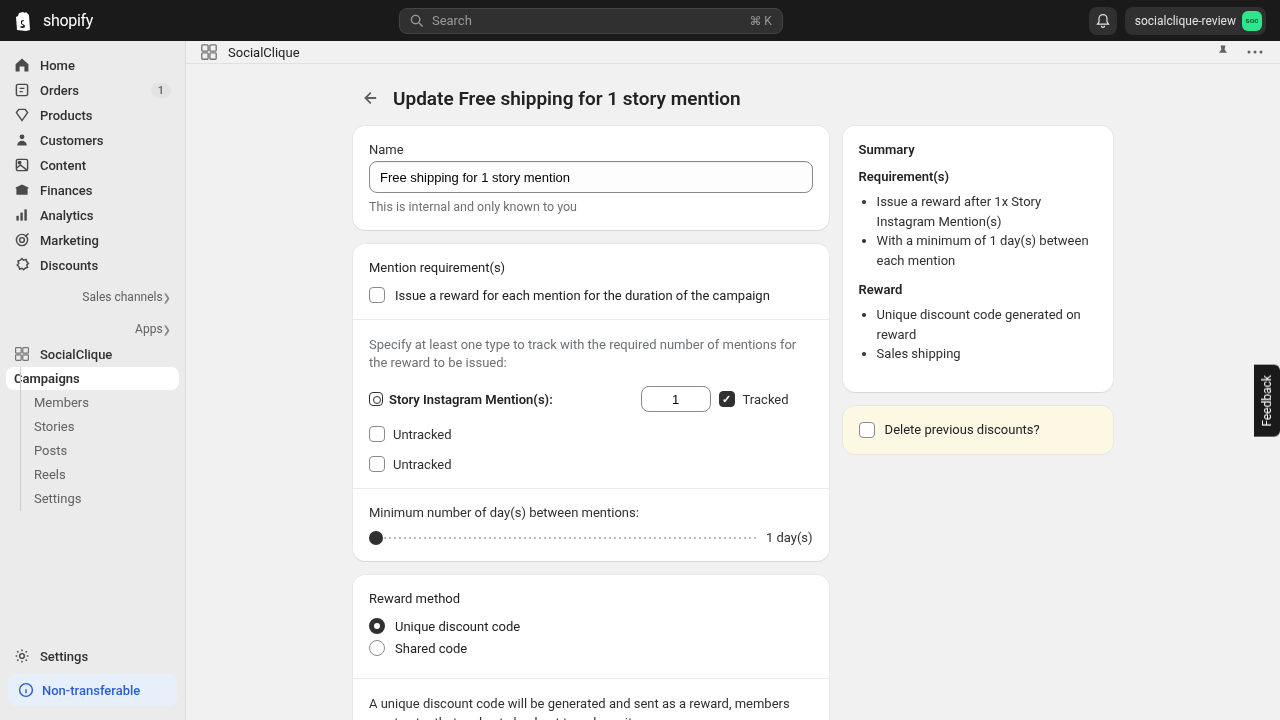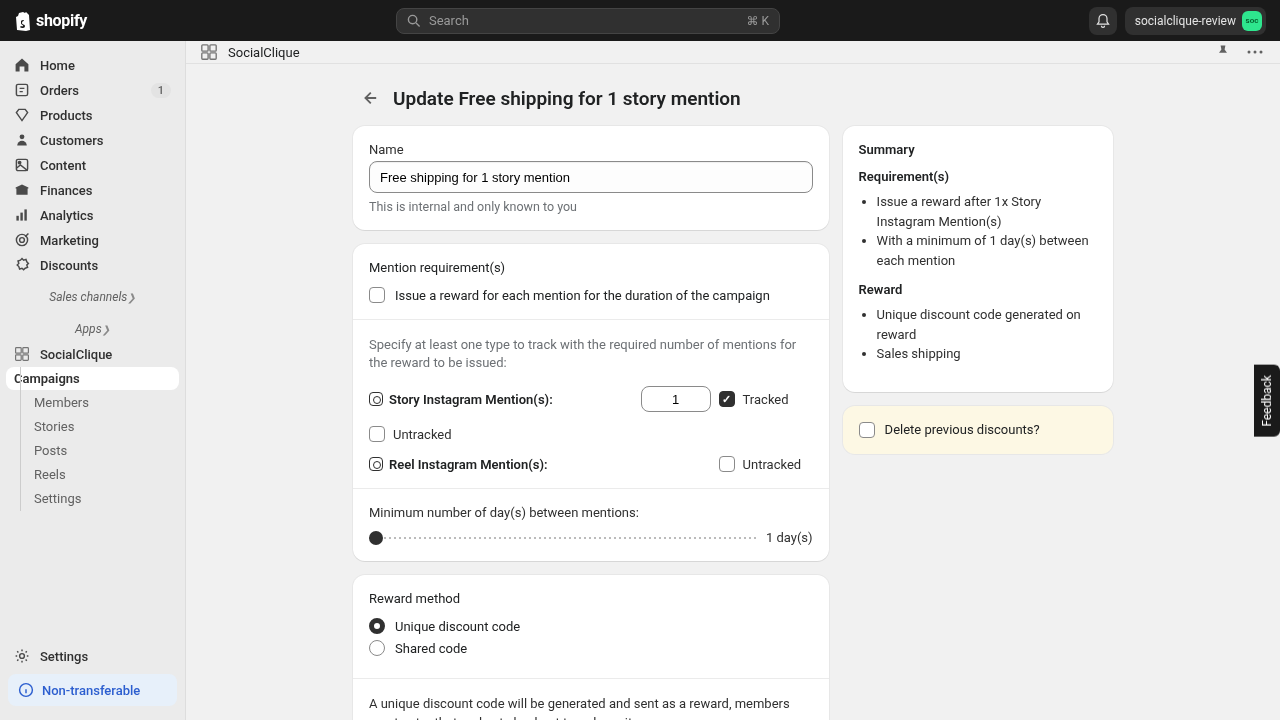--- a/index.html
+++ b/index.html
@@ -1,35 +1,35 @@
 <!DOCTYPE html>
 <html><head>
 <meta charset="utf-8">
 <style>
 * { box-sizing: border-box; margin: 0; padding: 0; }
 body { font-family: -apple-system, BlinkMacSystemFont, "Segoe UI", Roboto, sans-serif; font-size: 13px; color: #202223; background: #f1f1f1; width: 1280px; height: 720px; overflow: hidden; }
 .topbar { height: 41px; background: #1a1a1a; display: flex; align-items: center; padding: 0 14px; justify-content: space-between; }
 .topbar-left { display: flex; align-items: center; }
 .logo { display: flex; align-items: center; gap: 4px; }
 .logo-icon { width: 18px; height: 20px; }
-.logo-text { color: #fff; font-weight: 700; font-size: 16px; letter-spacing: -0.3px; }
+.logo-text { color: #fff; font-weight: 400; font-size: 16px; letter-spacing: -0.3px; margin-left: 7px; }
 .search-wrap { flex: 0 0 auto; }
 .search-box { width: 384px; height: 26px; background: #303030; border: 1px solid #444; border-radius: 8px; display: flex; align-items: center; padding: 0 10px; gap: 8px; color: #999; }
 .search-kbd { margin-left: auto; color: #999; font-size: 12px; }
 .topbar-right { display: flex; align-items: center; gap: 8px; }
 .notif-btn { width: 28px; height: 28px; background: #303030; border-radius: 8px; display: flex; align-items: center; justify-content: center; }
 .store-chip { height: 28px; background: #303030; border-radius: 8px; display: flex; align-items: center; padding: 0 4px 0 10px; gap: 6px; color: #e3e3e3; font-size: 12px; }
 .store-avatar { width: 20px; height: 20px; background: #2ee68e; border-radius: 6px; display: flex; align-items: center; justify-content: center; font-size: 8px; color: #005c2b; font-weight: 600; }
 
 .layout { display: flex; height: calc(720px - 41px); }
 .sidebar { width: 186px; background: #ebebeb; border-right: 1px solid #ddd; padding: 12px 6px; display: flex; flex-direction: column; }
 .nav-item { display: flex; align-items: center; gap: 10px; padding: 4px 8px; border-radius: 8px; color: #303030; font-weight: 500; font-size: 13px; cursor: pointer; margin-bottom: 1px; }
 .nav-item .badge { margin-left: auto; background: #e3e3e3; color: #616161; font-size: 11px; padding: 1px 7px; border-radius: 8px; font-weight: 500; }
 .nav-icon { width: 16px; height: 16px; flex-shrink: 0; display: flex; align-items: center; justify-content: center; }
-.nav-section { font-size: 12px; color: #616161; padding: 6px 8px; display: flex; align-items: center; justify-content: center; margin-top: 6px; font-style: italic; }
+.nav-section { font-size: 12px; color: #616161; padding: 6px 8px; display: flex; align-items: center; justify-content: flex-end; margin-top: 6px; }
 .nav-sub { }
 .nav-sub.selected { background: #fff; font-weight: 600; }
 .nav-sub.indent2 { padding-left: 28px; font-weight: 400; color: #616161; }
 .sidebar-bottom { margin-top: auto; }
 .app-branch { position: relative; }
 .app-branch::before { content: ""; position: absolute; left: 14px; top: 0; bottom: 0; width: 1px; background: #ccc; }
 .nontransfer { margin: 6px 2px 2px 2px; background: #e7f0fa; border-radius: 8px; padding: 8px 10px; display: flex; align-items: center; gap: 8px; color: #2c5ecf; font-weight: 500; font-size: 13px; }
 
 .main { flex: 1; overflow-y: auto; display: flex; flex-direction: column; }
 .crumb-bar { height: 35px; border-bottom: 1px solid #e1e1e1; display: flex; align-items: center; padding: 0 14px; gap: 10px; background: #f1f1f1; justify-content: space-between; }
@@ -331,24 +331,20 @@
                       <span class="track-label">Tracked</span>
                     </div>
                 </div>
                 <div class="mention-row">
                   <div class="track-wrap">
                       <div class="chk"></div>
                       <span class="track-label">Untracked</span>
                     </div>
                 </div>
                 <div class="mention-row">
-                  <div class="mention-label">
-                      <span class="ig-icon"></span>
-                      <span>Reel Instagram Mention(s):</span>
-                    </div>
                   <div class="track-wrap">
                       <div class="chk"></div>
                       <span class="track-label">Untracked</span>
                     </div>
                 </div>
               </div>
               <div class="card-section">
                 <div class="slider-label">Minimum number of day(s) between mentions:</div>
                 <div class="slider-row">
                   <div class="slider-track">

